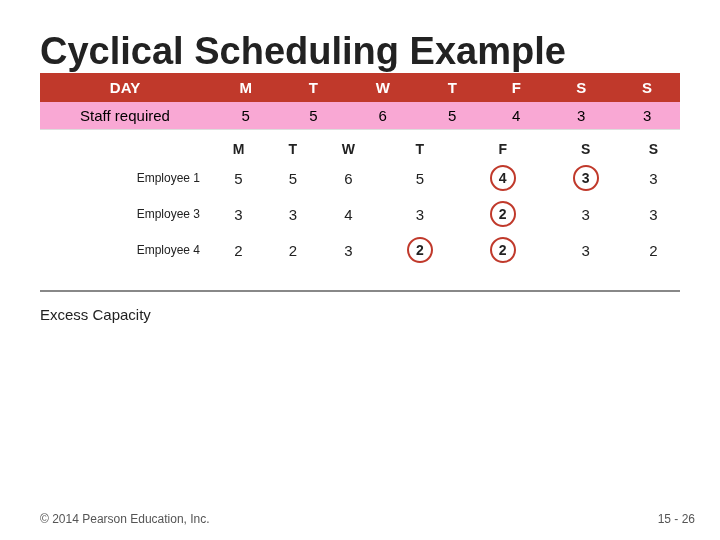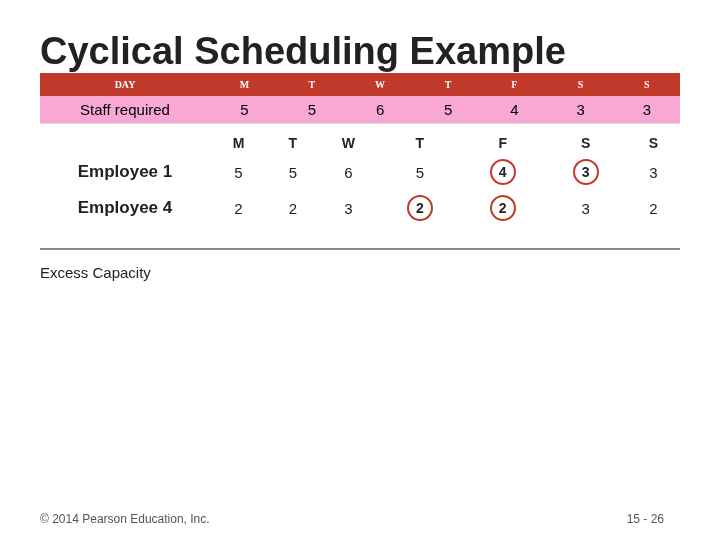--- a/index.html
+++ b/index.html
@@ -26,24 +26,23 @@
     .schedule-table {
       width: 100%;
       border-collapse: collapse;
       margin-bottom: 6px;
     }
 
     .header-row th {
       background: #c0392b;
       color: #fff;
       font-weight: bold;
-      font-size: 10px;
+      font-size: 15px;
       padding: 6px 10px;
       text-align: center;
-      font-family: Liberation Serif, serif;
     }
 
     .header-row th.day-col {
       text-align: center;
       width: 170px;
     }
 
     .staff-row td {
       font-size: 15px;
       padding: 5px 10px;
@@ -81,23 +80,23 @@
     }
 
     .emp-row td {
       font-size: 15px;
       padding: 5px 10px;
       text-align: center;
       color: #222;
     }
 
     .emp-row td.emp-name {
-      text-align: center;
-      font-size: 17px;
-      font-weight: bold;
+      text-align: right;
+      font-size: 12px;
+      font-weight: normal;
     }
 
     
     .circle-red {
       display: inline-flex;
       align-items: center;
       justify-content: center;
       width: 26px;
       height: 26px;
       border-radius: 50%;
@@ -117,21 +116,21 @@
     .bottom-labels {
       font-size: 15px;
       color: #222;
       margin-bottom: 4px;
     }
 
     .footer {
       position: absolute;
       bottom: 14px;
       left: 40px;
-      right: 56px;
+      right: 25px;
       display: flex;
       justify-content: space-between;
       font-size: 12px;
       color: #555;
     }
   </style>
 </head>
 <body>
 
 <div class="page">
@@ -185,20 +184,30 @@
             <td class="emp-name">Employee 1</td>
             <td>5</td>
             <td>5</td>
             <td>6</td>
             <td>5</td>
             <td><span class="circle-red">4</span></td>
             <td><span class="circle-red">3</span></td>
             <td>3</td>
           </tr>
           <tr class="emp-row">
+            <td class="emp-name">Employee 3</td>
+            <td>3</td>
+            <td>3</td>
+            <td>4</td>
+            <td>3</td>
+            <td><span class="circle-red">2</span></td>
+            <td>3</td>
+            <td>3</td>
+          </tr>
+          <tr class="emp-row">
             <td class="emp-name">Employee 4</td>
             <td>2</td>
             <td>2</td>
             <td>3</td>
             <td><span class="circle-red">2</span></td>
             <td><span class="circle-red">2</span></td>
             <td>3</td>
             <td>2</td>
           </tr>
         </tbody>

